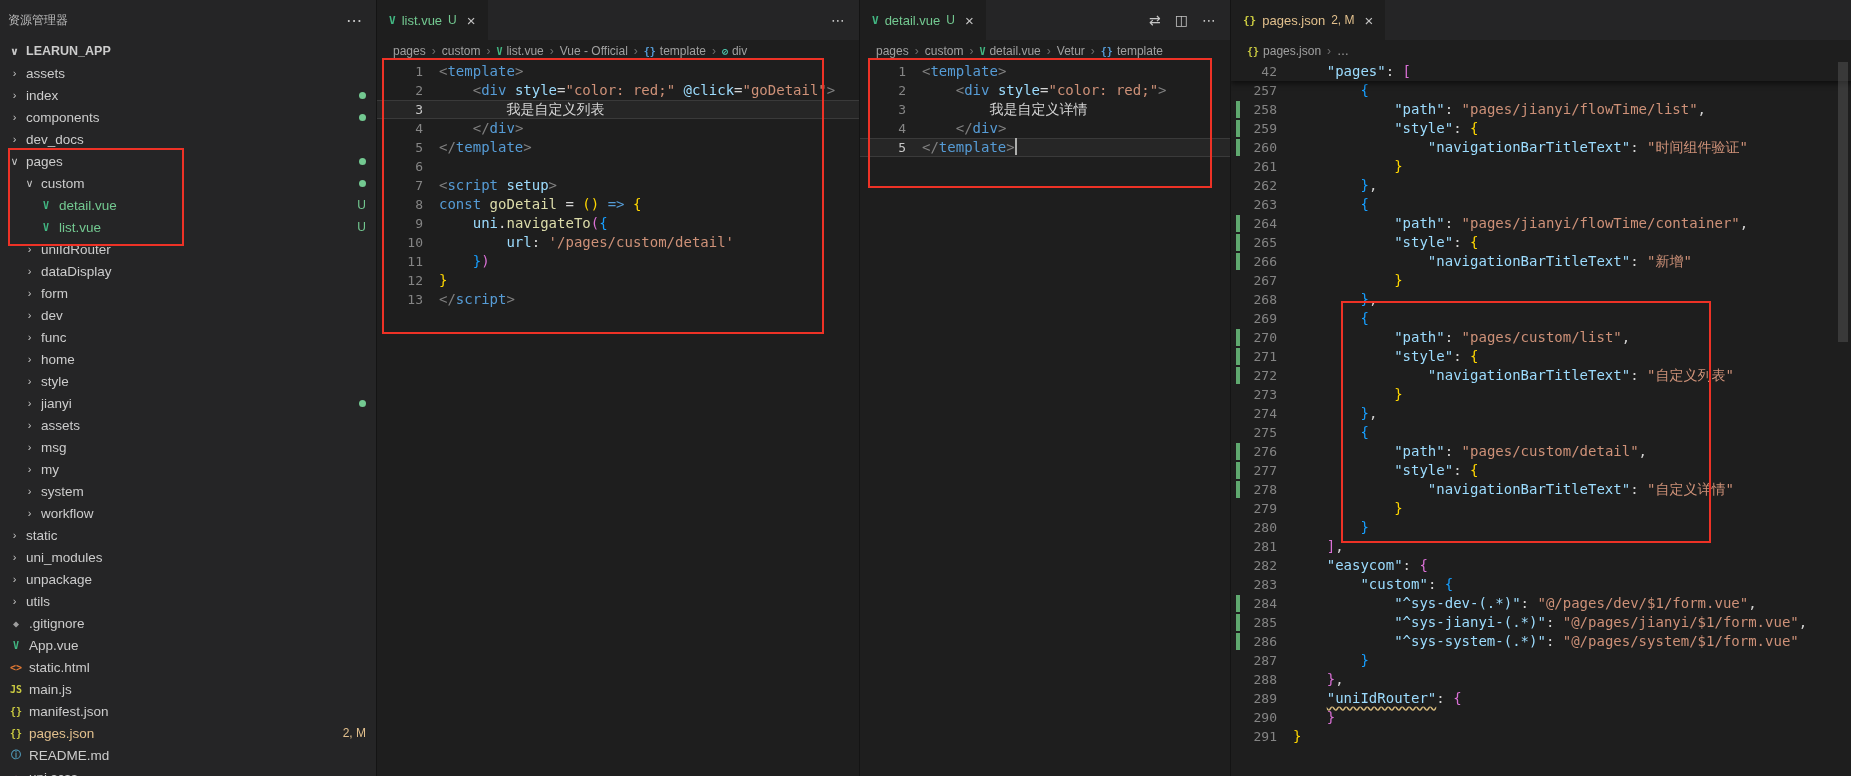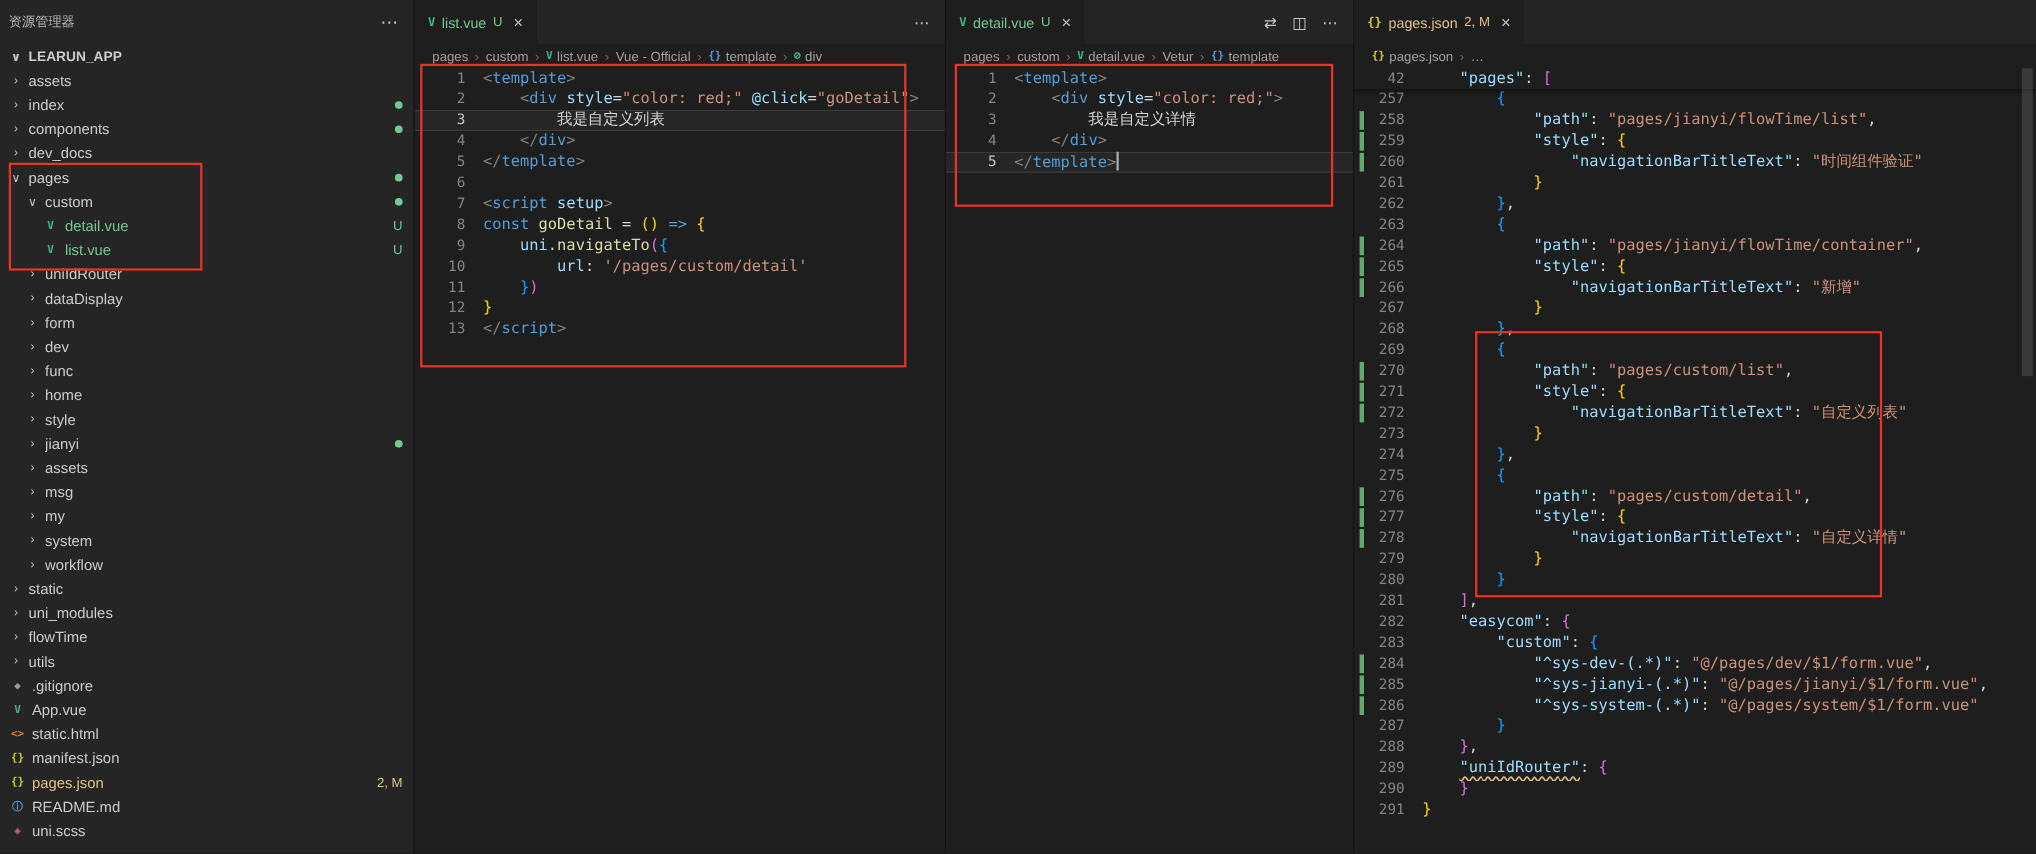--- a/index.html
+++ b/index.html
@@ -163,37 +163,41 @@
         <div class="trow" style="padding-left: 8px;">
           <span class="chev">›</span>
           <span class="tlabel">static</span>
         </div>
         <div class="trow" style="padding-left: 8px;">
           <span class="chev">›</span>
           <span class="tlabel">uni_modules</span>
         </div>
         <div class="trow" style="padding-left: 8px;">
           <span class="chev">›</span>
-          <span class="tlabel">flowTime</span>
+          <span class="tlabel">unpackage</span>
         </div>
         <div class="trow" style="padding-left: 8px;">
           <span class="chev">›</span>
           <span class="tlabel">utils</span>
         </div>
         <div class="trow" style="padding-left: 8px;">
           <span class="ficon" style="color: rgb(157, 157, 157);">◆</span>
           <span class="tlabel">.gitignore</span>
         </div>
         <div class="trow" style="padding-left: 8px;">
           <span class="ficon" style="color: rgb(66, 184, 131);">V</span>
           <span class="tlabel">App.vue</span>
         </div>
         <div class="trow" style="padding-left: 8px;">
           <span class="ficon" style="color: rgb(227, 121, 51);">&lt;&gt;</span>
           <span class="tlabel">static.html</span>
+        </div>
+        <div class="trow" style="padding-left: 8px;">
+          <span class="ficon" style="color: rgb(203, 203, 65);">JS</span>
+          <span class="tlabel">main.js</span>
         </div>
         <div class="trow" style="padding-left: 8px;">
           <span class="ficon" style="color: rgb(203, 203, 65);">{}</span>
           <span class="tlabel">manifest.json</span>
         </div>
         <div class="trow" style="padding-left: 8px;">
           <span class="ficon" style="color: rgb(203, 203, 65);">{}</span>
           <span class="tlabel" style="color: rgb(226, 192, 141);">pages.json</span>
           <span class="tbadge" style="color: rgb(226, 192, 141);">2, M</span>
         </div>

